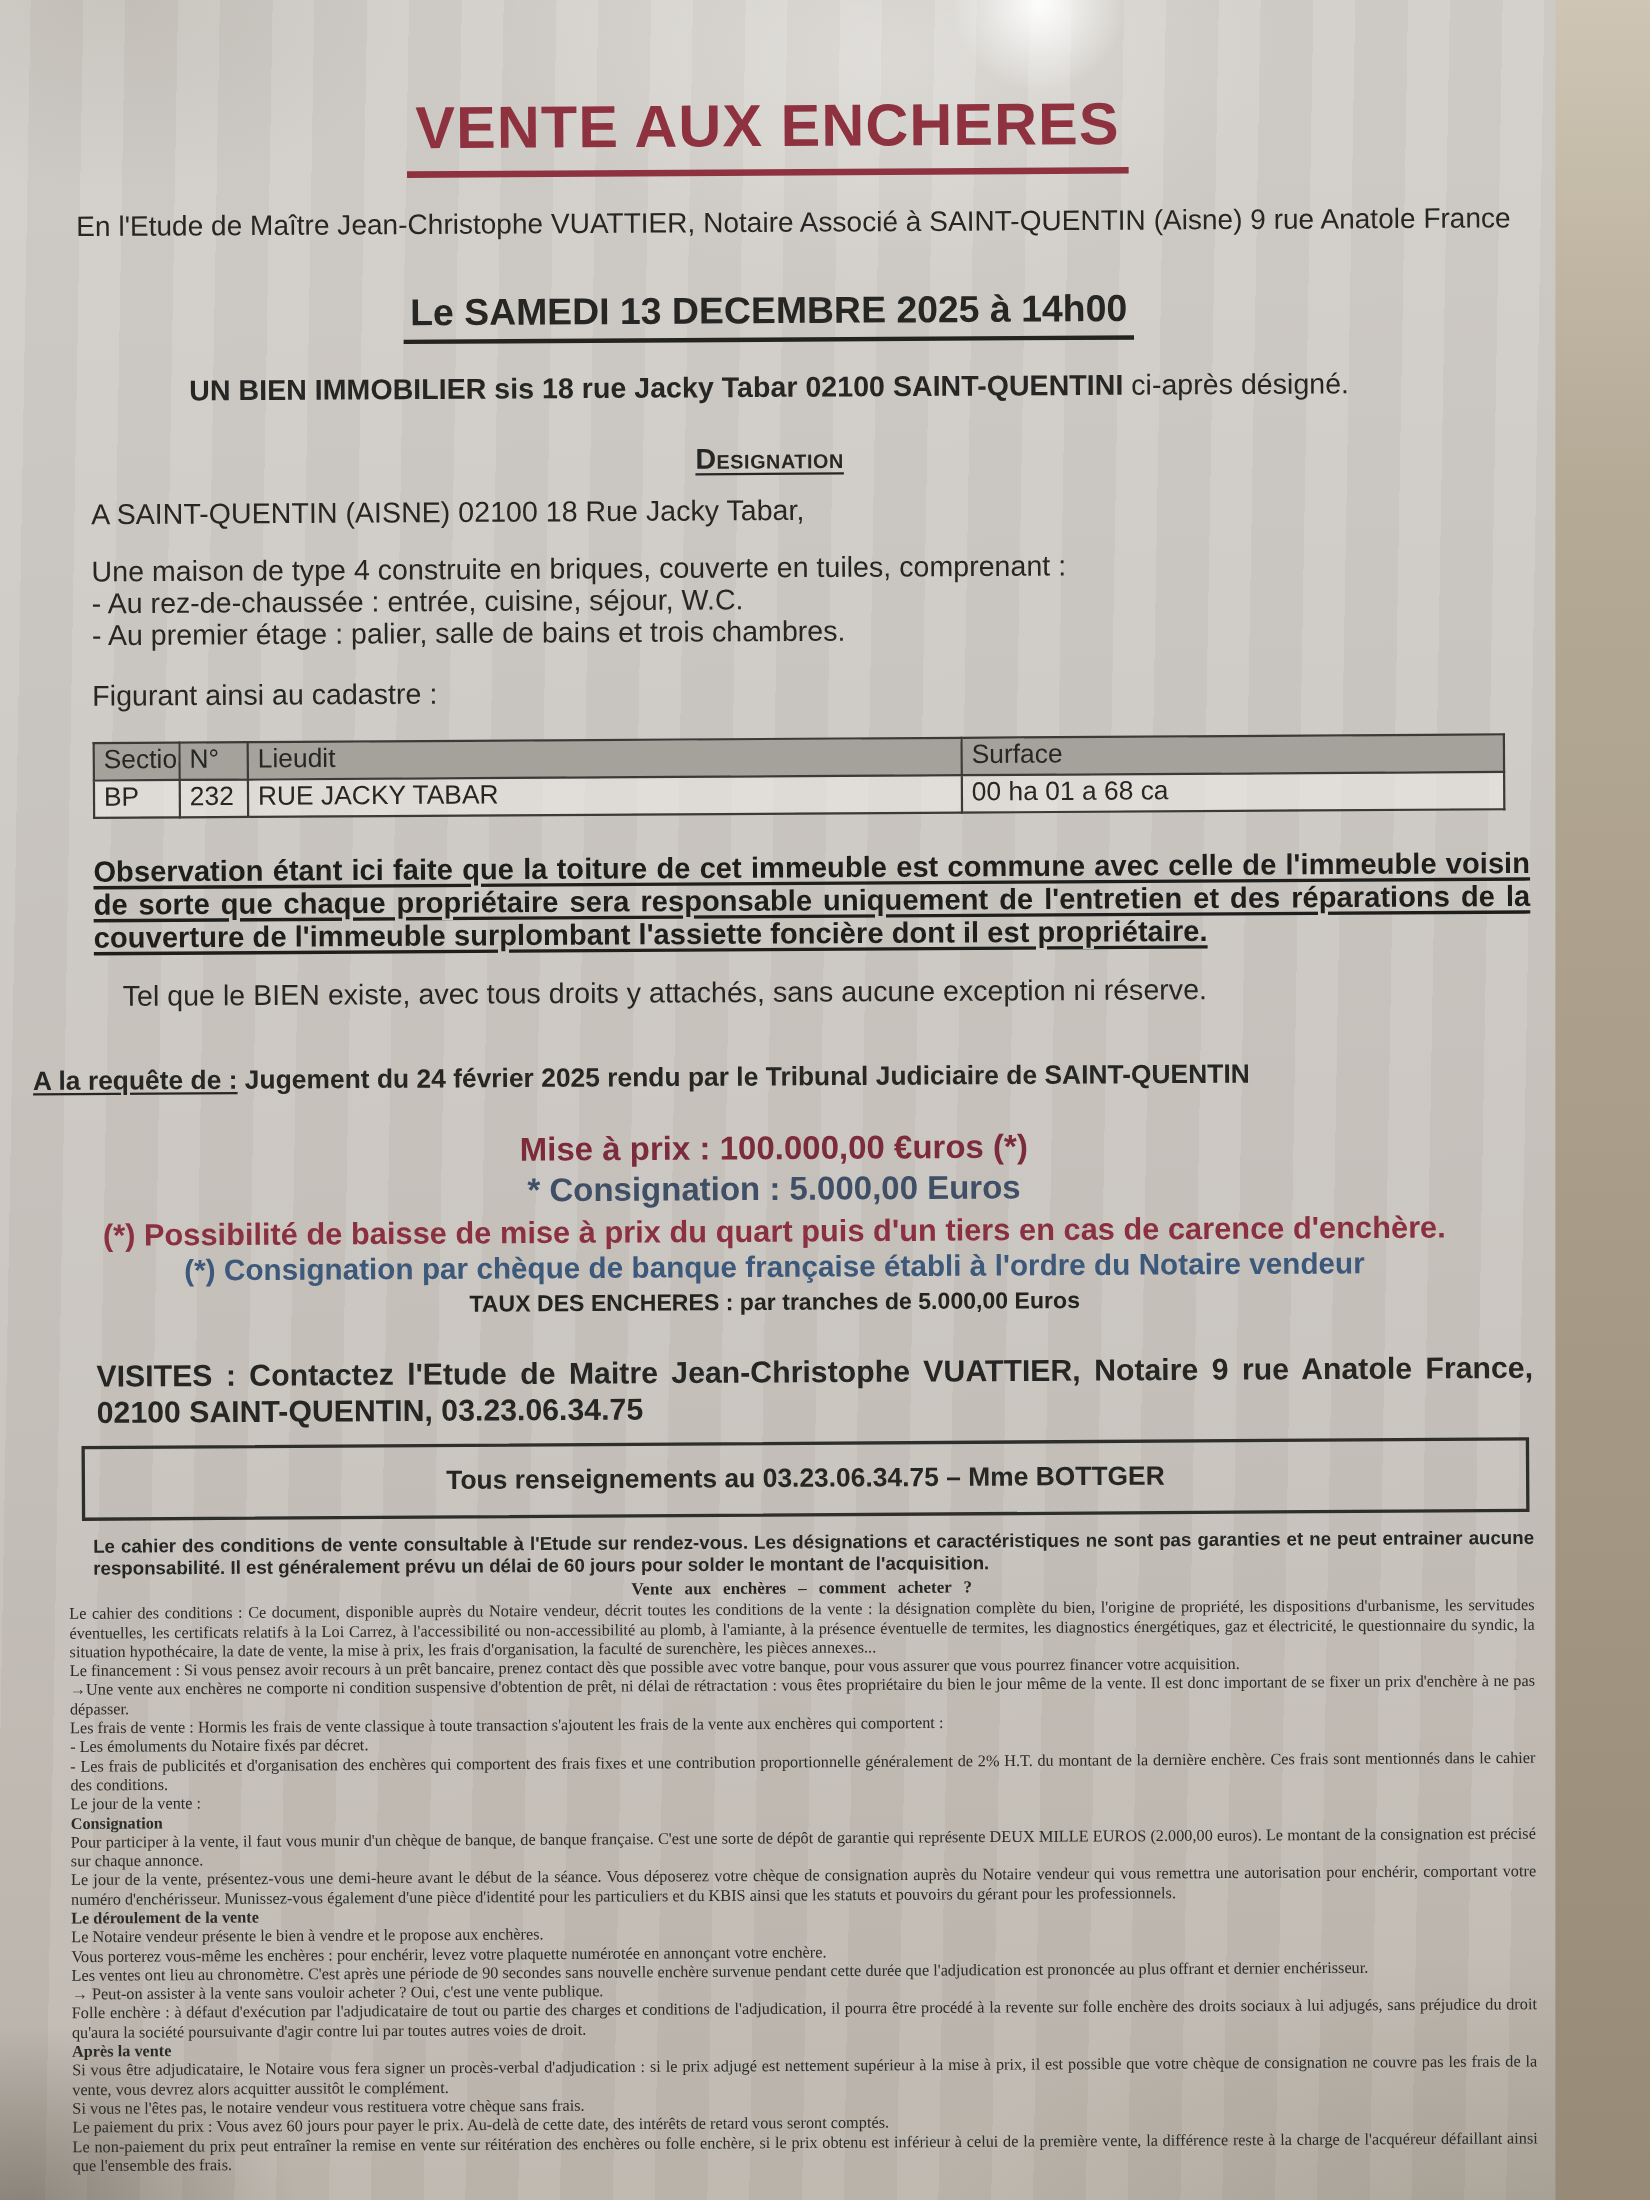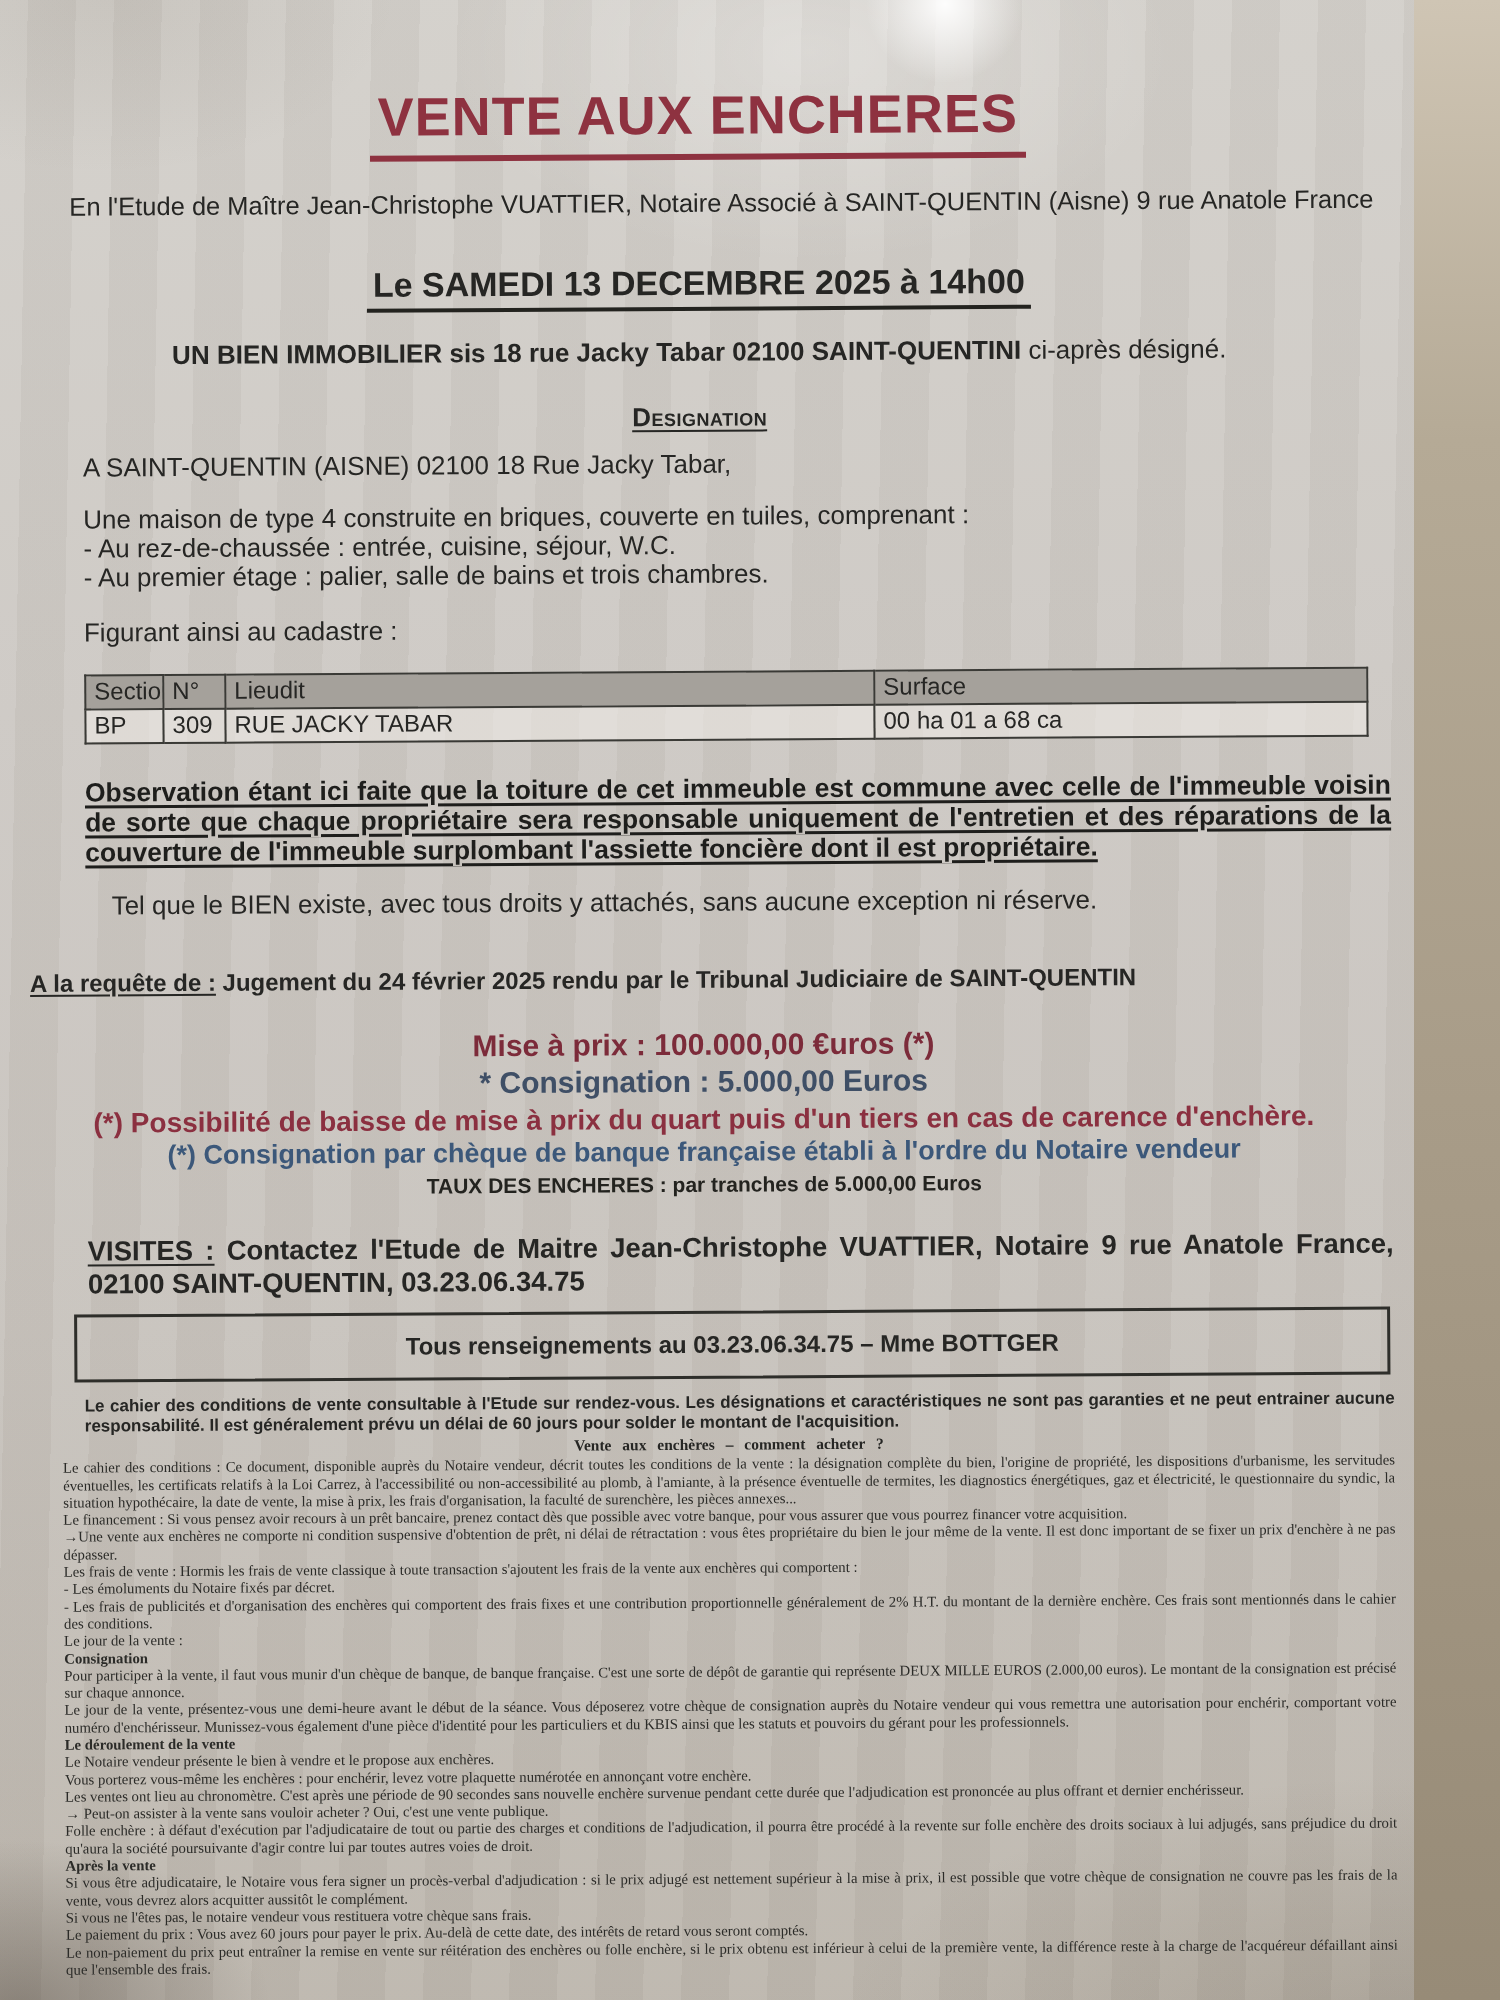--- a/index.html
+++ b/index.html
@@ -50,21 +50,21 @@
   .telque{margin-top:22px;margin-left:98px;font-size:26px;}
   .telque .b{font-weight:normal;}
   .requete{margin-top:48px;margin-left:16px;font-size:24px;font-weight:bold;}
   .requete .lbl{text-decoration:underline;text-underline-offset:3px;}
   .mise{margin-top:34px;font-size:30px;font-weight:bold;color:#7c2b3a;line-height:1.1;}
   .consig{margin-top:4px;font-size:30px;font-weight:bold;color:#3f4f66;line-height:1.1;}
   .note-red{margin-top:6px;font-size:28px;font-weight:bold;color:#8b3040;line-height:1.12;}
   .note-blue{margin-top:2px;font-size:27px;font-weight:bold;color:#3c587a;line-height:1.12;}
   .taux{margin-top:6px;font-size:21px;font-weight:bold;color:#23231f;}
   .visites{margin-top:34px;font-size:27.5px;font-weight:bold;line-height:1.2;text-align:justify;}
-  .visites .lbl{text-decoration:underline;text-underline-offset:4px;}
+  .visites .lbl{text-underline-offset:4px;}
   .info-box{margin-top:14px;margin-left:58px;width:1316px;box-sizing:border-box;
             border:3px solid #2e2e2a;padding:17px 10px;text-align:center;
             font-size:24px;font-weight:bold;}
   .fine{margin-left:46px;width:1332px;}
   .fine-lead{margin:14px 0 0 22px;font-size:17px;font-weight:bold;line-height:1.18;text-align:justify;}
   .fine-sub{margin-top:3px;text-align:center;font-family:"Liberation Serif",serif;
             font-weight:bold;font-size:15.5px;word-spacing:7px;}
   .fine-body{margin-top:2px;font-family:"Liberation Serif",serif;font-size:14.8px;
              line-height:1.17;color:#2b2b28;}
   .fp-line{text-align:justify;}
@@ -112,21 +112,21 @@
           </colgroup>
         <tbody>
             <tr>
           <th>Section</th>
           <th>N°</th>
           <th>Lieudit</th>
           <th>Surface</th>
         </tr>
         <tr>
           <td>BP</td>
-          <td>309</td>
+          <td>232</td>
           <td>RUE JACKY TABAR</td>
           <td>00 ha 01 a 68 ca</td>
         </tr>
       </tbody>
         </table>
 
       <div class="observation m">Observation étant ici faite que la toiture de cet immeuble est commune avec celle de l'immeuble voisin de sorte que chaque propriétaire sera responsable uniquement de l'entretien et des réparations de la couverture de l'immeuble surplombant l'assiette foncière dont il est propriétaire.</div>
 
       <div class="telque"><span>Tel que le </span><span class="b">BIEN</span><span> existe, avec tous droits y attachés, sans aucune exception ni réserve.</span></div>
 

